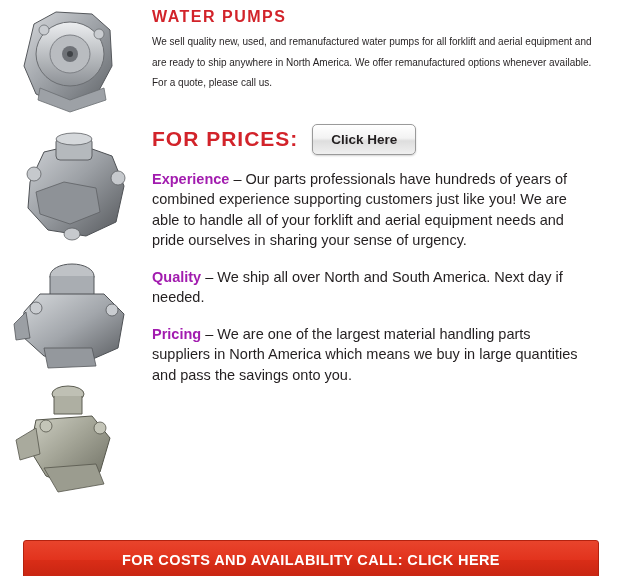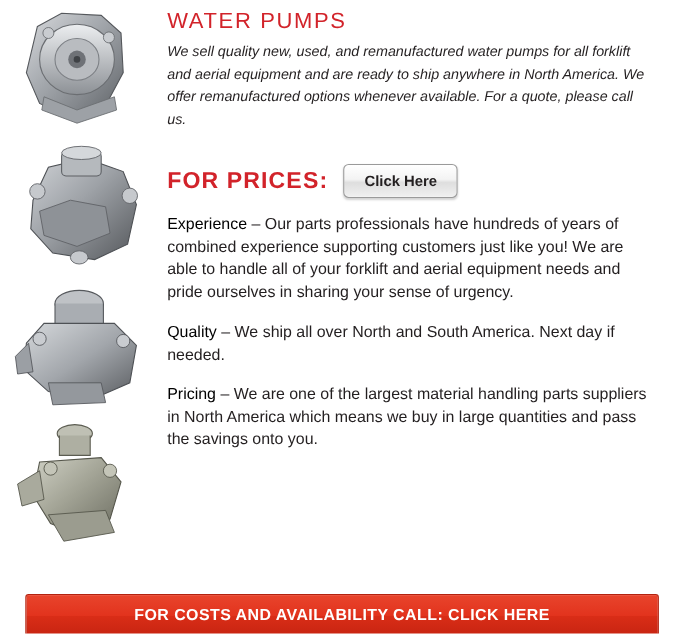--- a/index.html
+++ b/index.html
@@ -37,35 +37,34 @@
 
   
   .content {
     position: absolute;
     left: 152px;
     top: 0;
     width: 455px;
   }
 
   h1.title {
-    font-size: 20px;
-    font-weight: normal;
+    font-size: 16px;
+    font-weight: bold;
     color: #d2232a;
     letter-spacing: 1.5px;
     margin: 8px 0 6px 0;
     font-family: "Liberation Sans", sans-serif;
   }
 
   p.intro {
-    font-size: 13px;
+    font-size: 10px;
     line-height: 20.5px;
     color: #231f20;
     margin: 0 0 4px 0;
     width: 440px;
-    font-style: italic;
   }
 
   .prices-row {
     display: flex;
     align-items: center;
     margin-top: 30px;
     margin-bottom: 14px;
   }
   .prices-label {
     font-size: 21px;
@@ -89,22 +88,22 @@
   }
 
   .bullet {
     font-size: 14.5px;
     line-height: 20.5px;
     color: #231f20;
     margin: 0 0 16px 0;
     width: 440px;
   }
   .bullet b {
-    font-weight: normal;
-    color: #000000;
+    font-weight: bold;
+    color: #a21caf;
   }
 
   
   .bottom-bar {
     position: absolute;
     left: 23px;
     top: 540px;
     width: 574px;
     height: 38px;
     background: linear-gradient(to bottom, #e8442c 0%, #e2331d 50%, #d92d17 51%, #c62411 100%);

